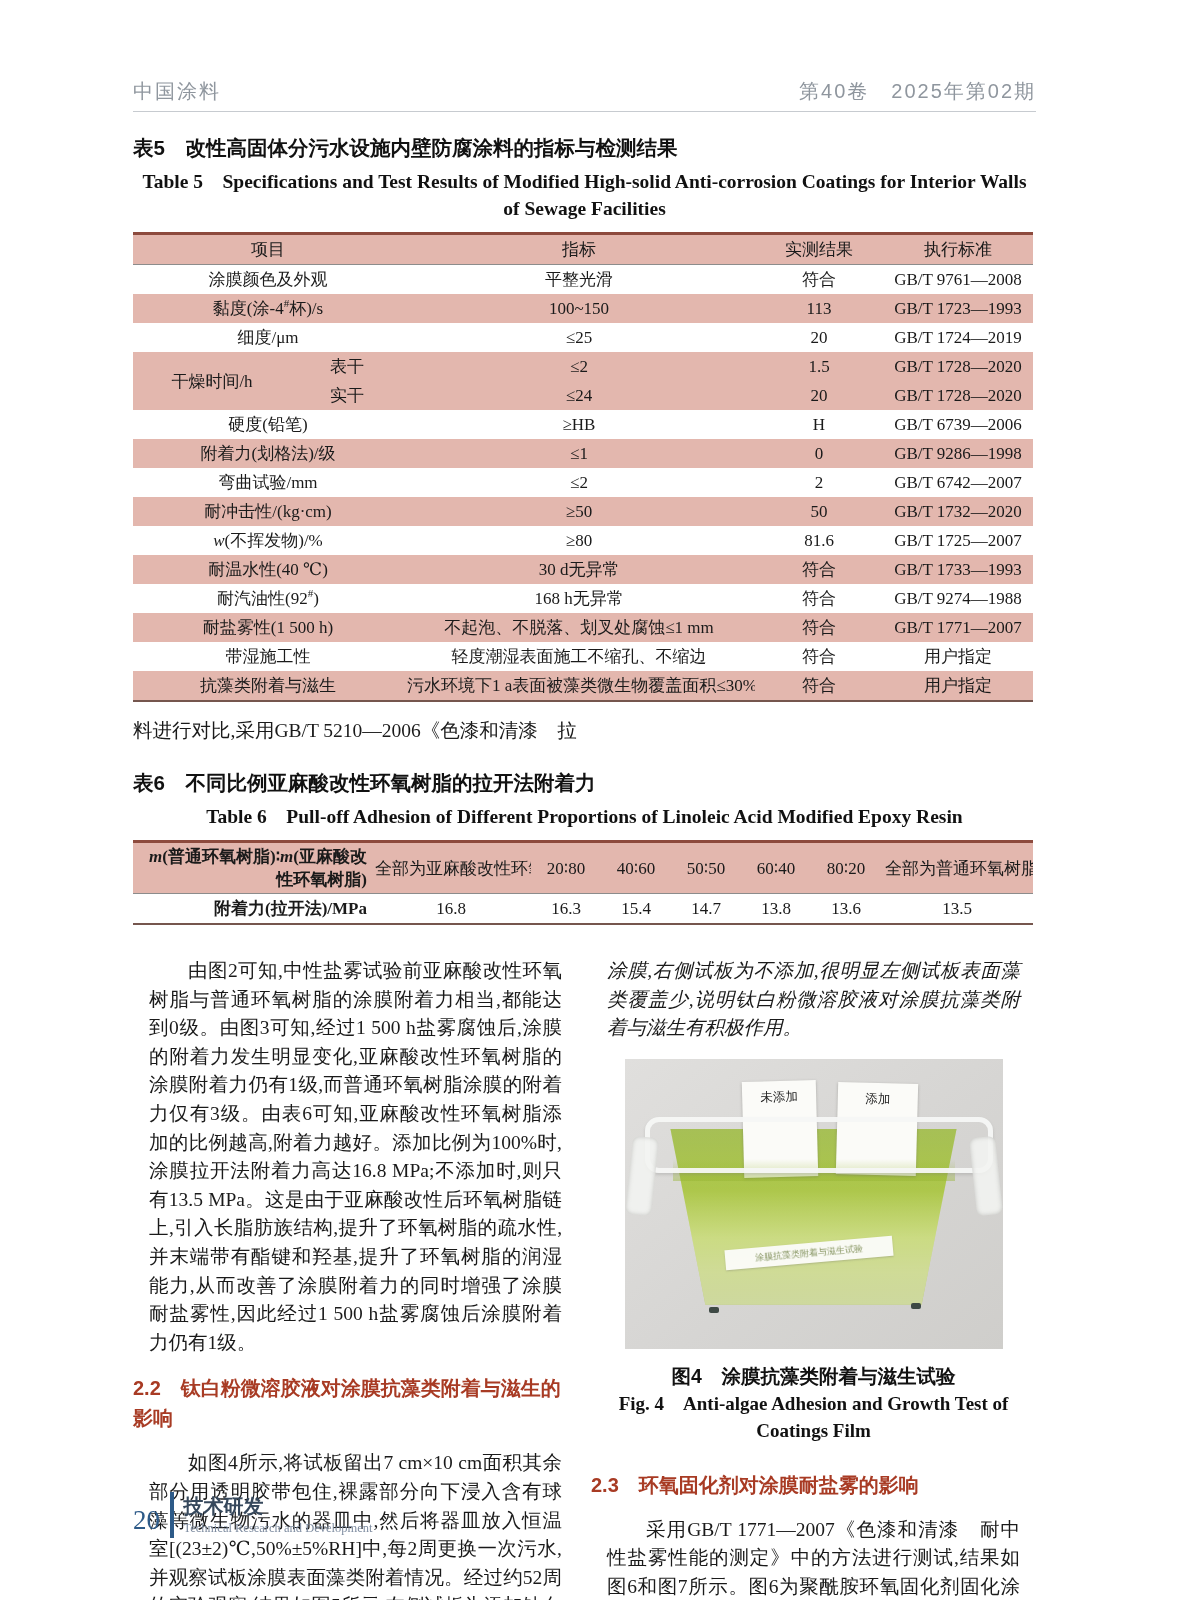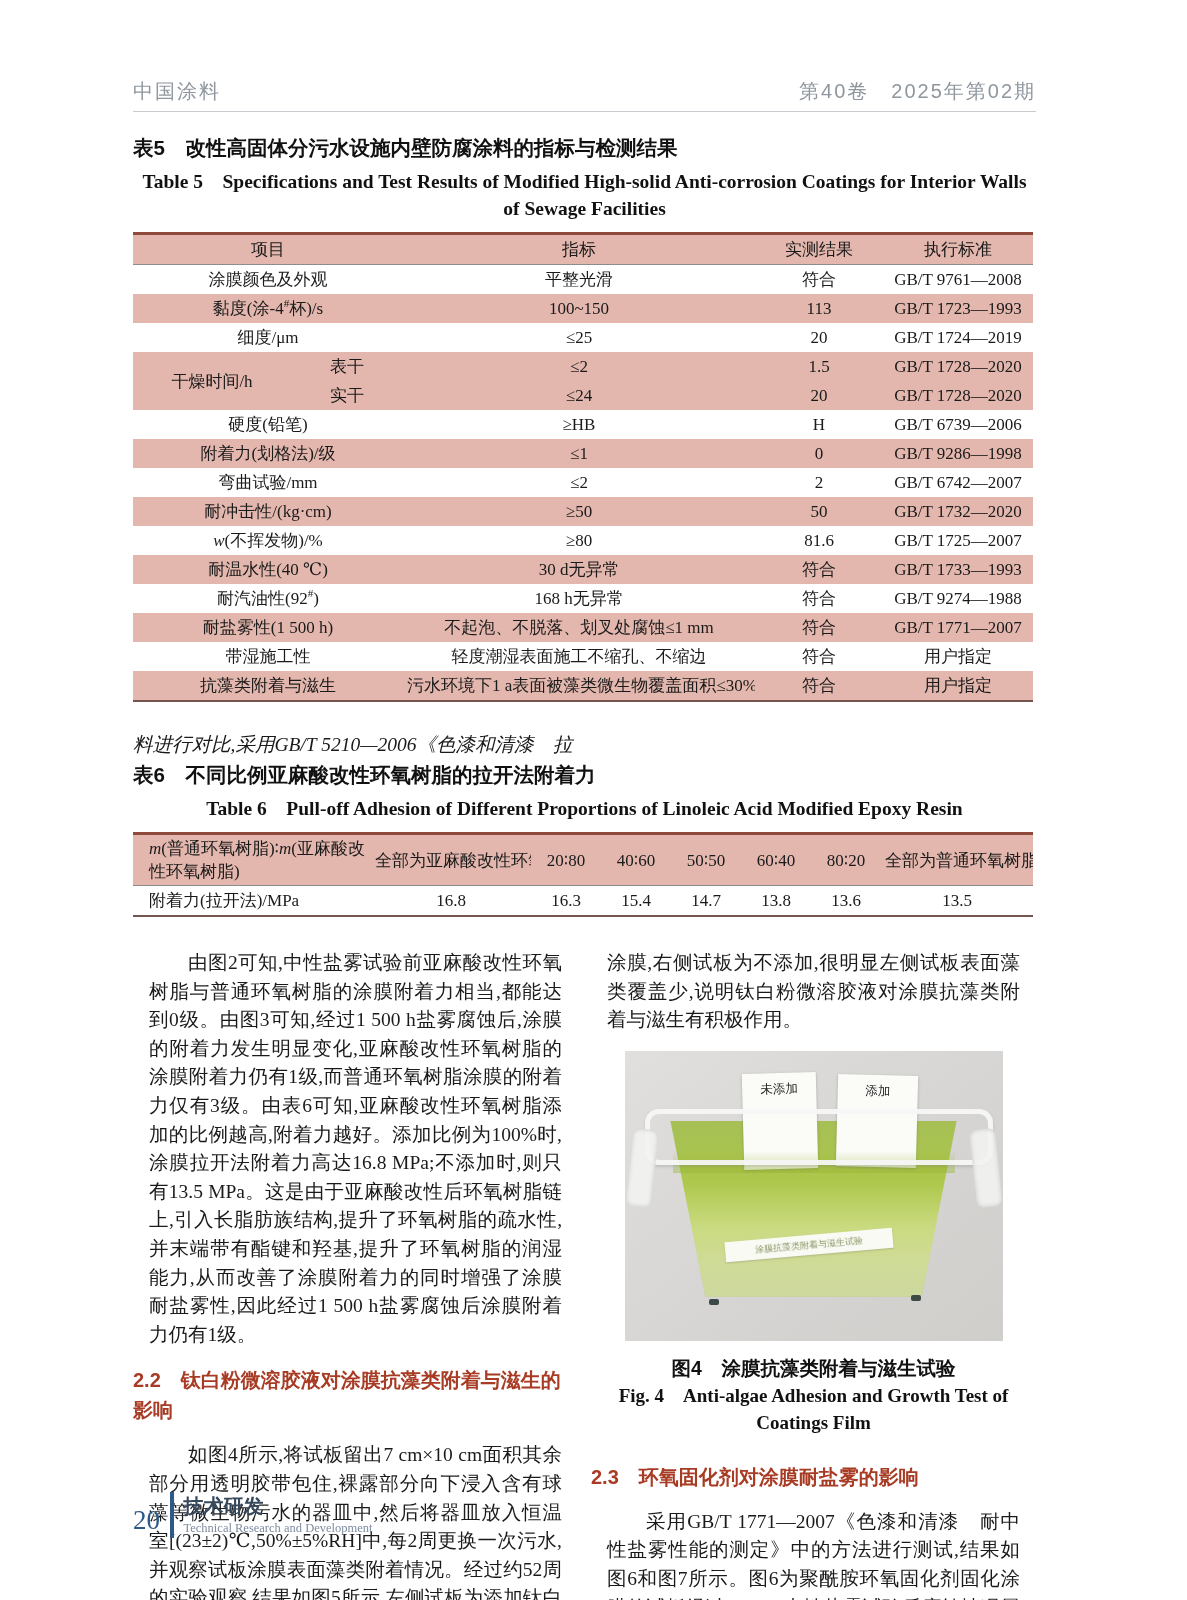--- a/index.html
+++ b/index.html
@@ -23,32 +23,32 @@
               font-size:17px;table-layout:fixed;}
   table.paper th,table.paper td{padding:2px 4px;height:25px;font-weight:normal;
               text-align:center;overflow:hidden;white-space:nowrap;}
   table.paper thead tr{background:#e3b7ae;}
   table.paper{border-top:3.5px solid #8d4a3d;border-bottom:2px solid #75564e;}
   table.paper thead{border-bottom:1.5px solid #8c8c8c;}
   tr.pink{background:#e3b7ae;}
   td.c-item{text-align:left;padding-left:10px;}
   td.c-sub{text-align:center;}
   sup{font-size:11px;}
-  .t6 td.c-item,.t6 th.h-first{text-align:left;padding-left:16px;white-space:normal;line-height:23px;}
+  .t6 td.c-item,.t6 th.h-first{text-align:right;padding-left:16px;white-space:normal;line-height:23px;font-weight:bold;}
   .t6 th{white-space:normal;line-height:23px;}
 
   
   .cols{display:flex;gap:13px;}
   .col{width:445px;}
-  .bridge{margin-top:28px;font-size:19.5px;line-height:29px;font-style:italic;}
+  .bridge{margin-top:14px;font-size:19.5px;line-height:29px;}
 
   
   .body-cols{margin-top:16px;}
   p.para{margin:16px;font-size:19.5px;line-height:28.6px;text-align:justify;text-indent:2em;}
-  p.cont{text-indent:0;}
+  p.cont{text-indent:0;font-style:italic;}
   .sec-head{margin:4px 0 2px 0;font-family:"Liberation Sans","DejaVu Sans",sans-serif;
             font-weight:bold;font-size:20px;line-height:30px;color:#a83b24;}
 
   
   .figwrap{margin-top:14px;display:flex;flex-direction:column;align-items:center;}
   .photo{position:relative;width:378px;height:290px;overflow:hidden;
          background:linear-gradient(140deg,#e0dfdd 0%,#d6d5d3 55%,#cfcecb 100%);}
   .tub{position:absolute;left:30px;top:70px;width:318px;height:176px;
        clip-path:polygon(5% 0,95% 0,84% 100%,16% 100%);
        background:linear-gradient(180deg,#93b231 0%,#a6c23e 30%,#b9cf58 62%,#afc351 82%,#9db23e 100%);}
@@ -212,21 +212,21 @@
             <td>符合</td>
             <td>用户指定</td>
           </tr>
         </tbody>
     </table>
 
     <div class="cols bridge">
       <div class="col">料进行对比,采用GB/T 5210—2006《色漆和清漆　拉</div>
     </div>
 
-    <div class="tbl-title-cn" style="margin-top:2px">表6　不同比例亚麻酸改性环氧树脂的拉开法附着力</div>
+    <div class="tbl-title-cn" style="margin-top:24px">表6　不同比例亚麻酸改性环氧树脂的拉开法附着力</div>
     <div class="tbl-title-en">Table 6　Pull-off Adhesion of Different Proportions of Linoleic Acid Modified Epoxy Resin</div>
 
     <table class="paper t6">
       <colgroup>
         <col style="width:238px">
           <col style="width:160px">
           <col style="width:70px">
           <col style="width:70px">
         <col style="width:70px">
           <col style="width:70px">

